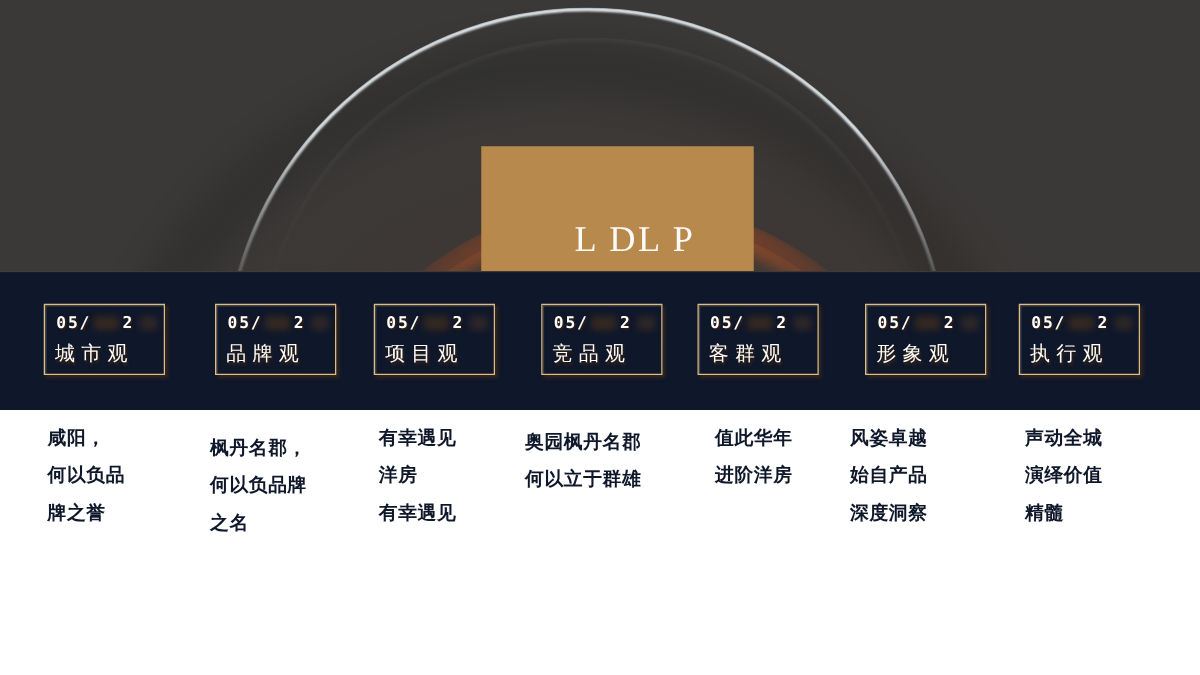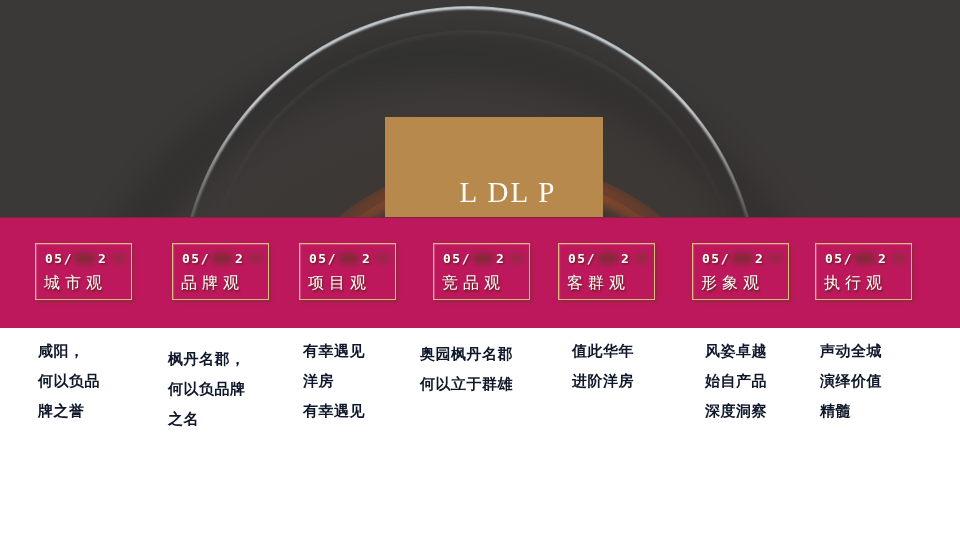--- a/index.html
+++ b/index.html
@@ -59,21 +59,21 @@
   .title-text{
     position:absolute;left:0;right:0;bottom:10px;
     text-align:center;padding-left:28px;box-sizing:border-box;
     font-family:"Liberation Serif", serif;
     font-size:29px;line-height:1;color:#fdfbf6;letter-spacing:2px;
     white-space:nowrap;
   }
   
   .band{
     position:absolute;left:0;top:217px;width:960px;height:111px;
-    background:#be185d;
+    background:#0f172a;
     border-top:1px solid rgba(70,45,20,0.45);
     box-sizing:border-box;
   }
   .section-box{
     position:absolute;top:25px;width:97px;height:57px;
     border:1px solid #ddbc82;
     box-shadow:2px 2px 3px rgba(96,60,20,0.45), inset 1px 1px 1px rgba(255,235,195,0.25);
     box-sizing:border-box;
     cursor:pointer;
   }
@@ -218,21 +218,21 @@
   <div class="desc-col" style="left:572px;top:336px">
     <div>值此华年</div>
     <div>进阶洋房</div>
   </div>
 
   <div class="desc-col" style="left:420px;top:339px">
     <div>奥园枫丹名郡</div>
     <div>何以立于群雄</div>
   </div>
 
-  <div class="desc-col" style="left:705px;top:336px">
+  <div class="desc-col" style="left:680px;top:336px">
     <div>风姿卓越</div>
     <div>始自产品</div>
     <div>深度洞察</div>
   </div>
 
   <div class="desc-col" style="left:820px;top:336px">
     <div>声动全城</div>
     <div>演绎价值</div>
     <div>精髓</div>
   </div>

